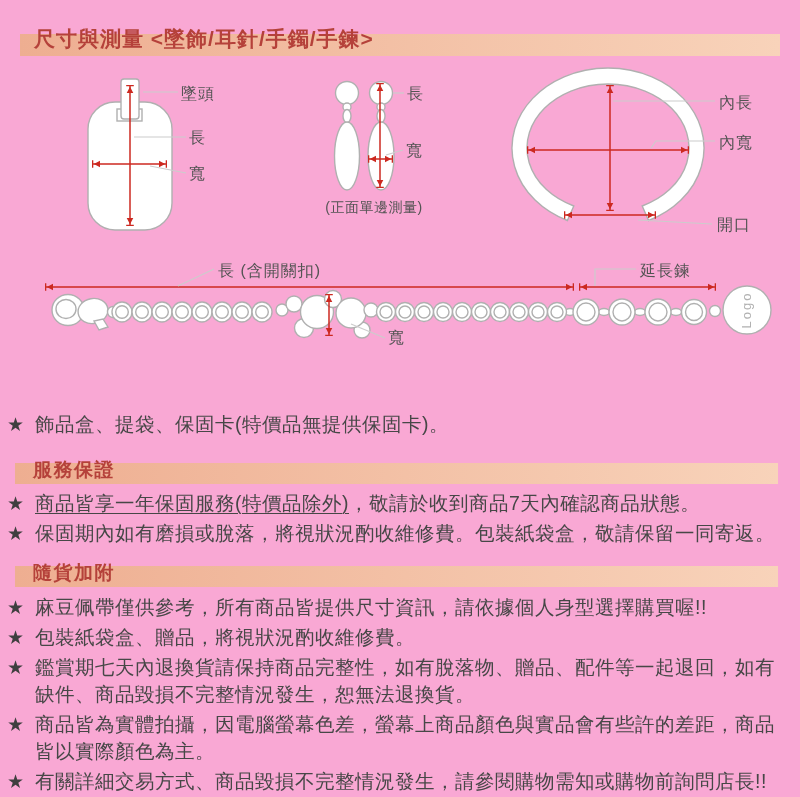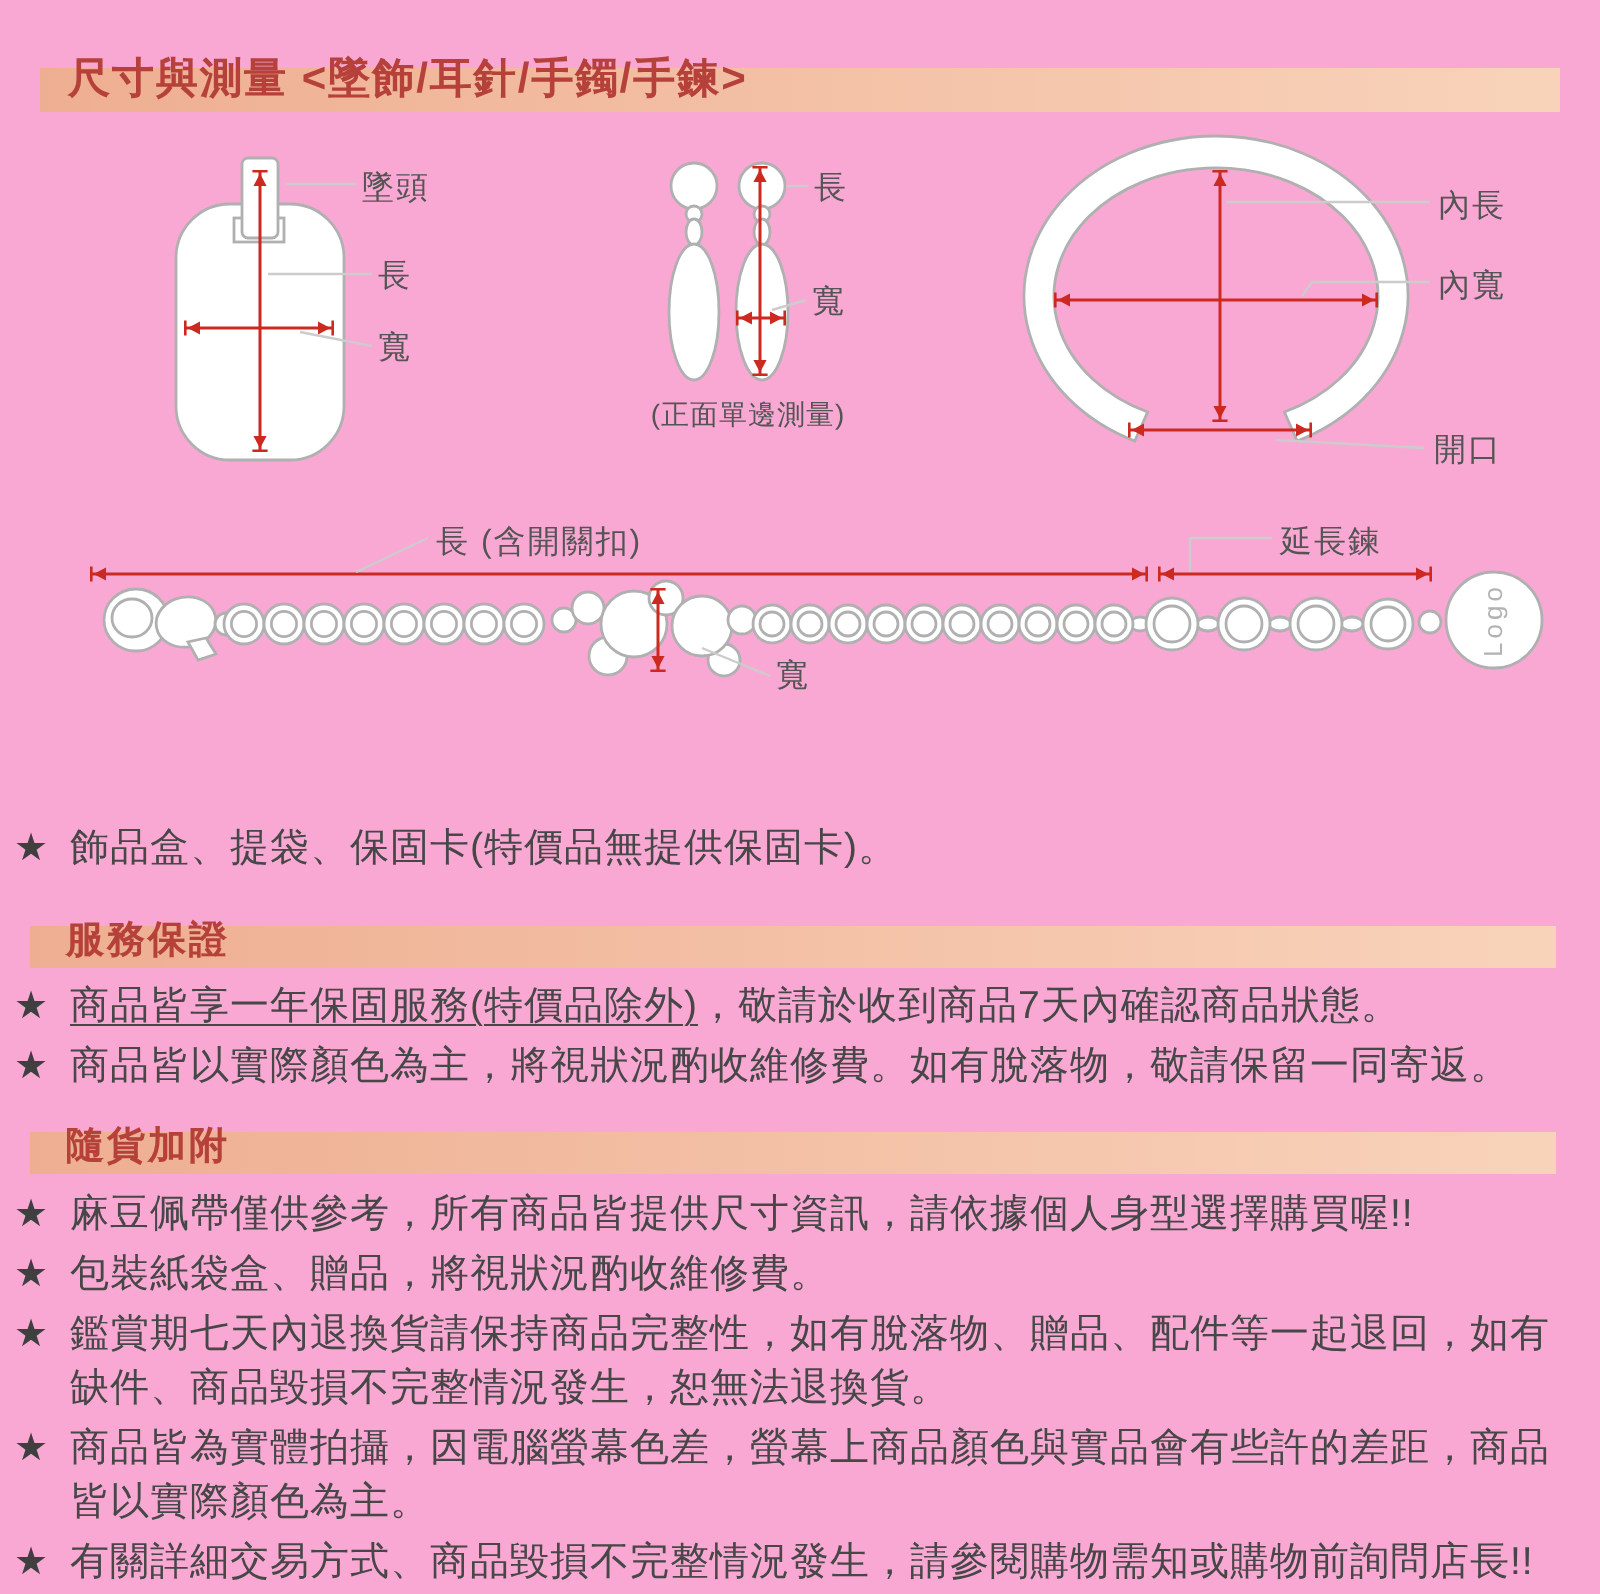--- a/index.html
+++ b/index.html
@@ -223,21 +223,21 @@
     <div class="bar"></div>
     <h2>服務保證</h2>
   </div>
   <div class="rows" style="top:490px">
     <div class="row">
       <span class="star">★</span>
       <span class="txt"><span class="u">商品皆享一年保固服務(特價品除外)</span><span>，敬請於收到商品7天內確認商品狀態。</span></span>
     </div>
     <div class="row">
       <span class="star">★</span>
-      <span class="txt">商品皆以實際顏色為主，將視狀況酌收維修費。如有脫落物，敬請保留一同寄返。</span>
+      <span class="txt">保固期內如有磨損或脫落，將視狀況酌收維修費。包裝紙袋盒，敬請保留一同寄返。</span>
     </div>
   </div>
 
   <div class="sec-hdr" style="top:557px">
     <div class="bar"></div>
     <h2>隨貨加附</h2>
   </div>
   <div class="rows" style="top:594px">
     <div class="row">
       <span class="star">★</span>

